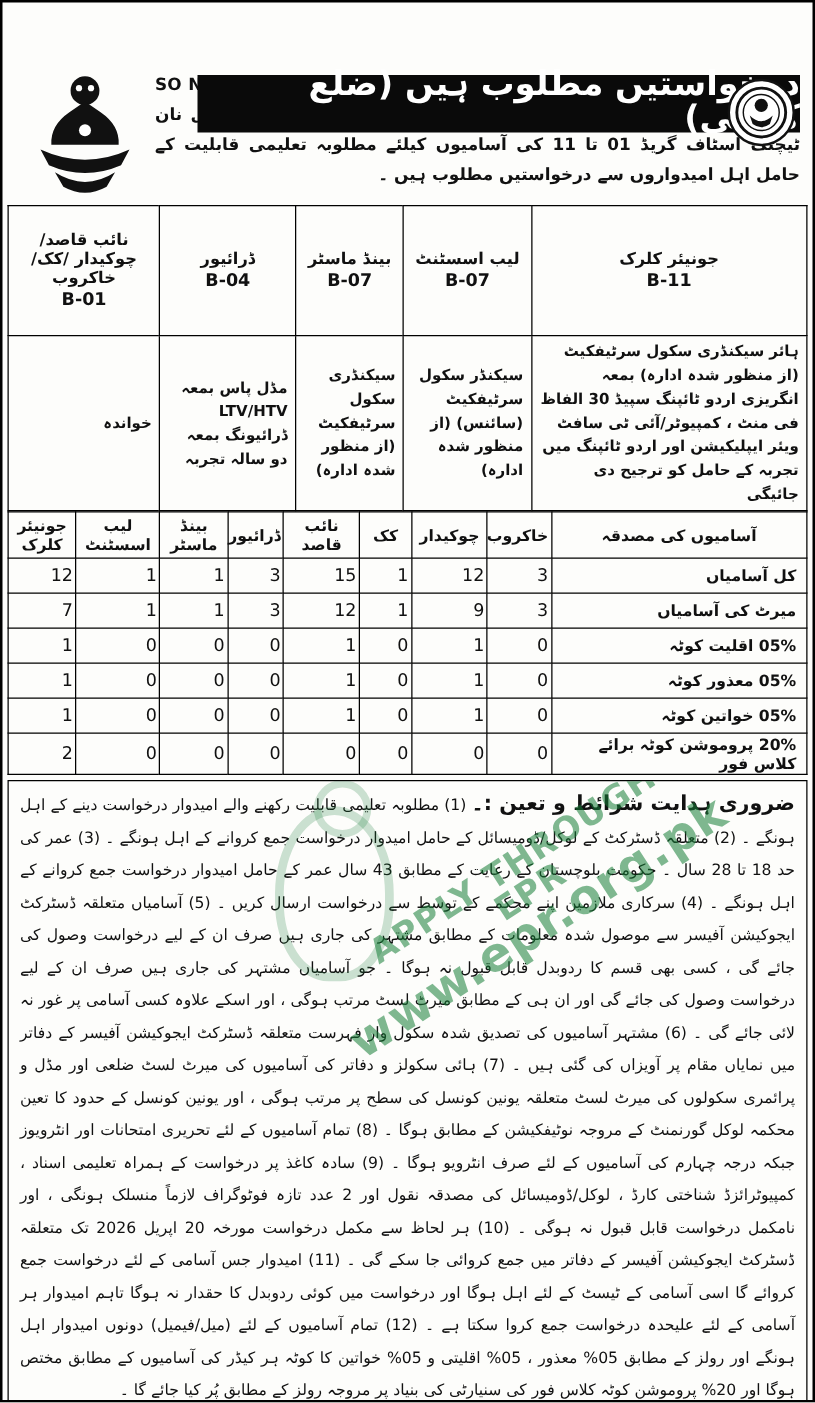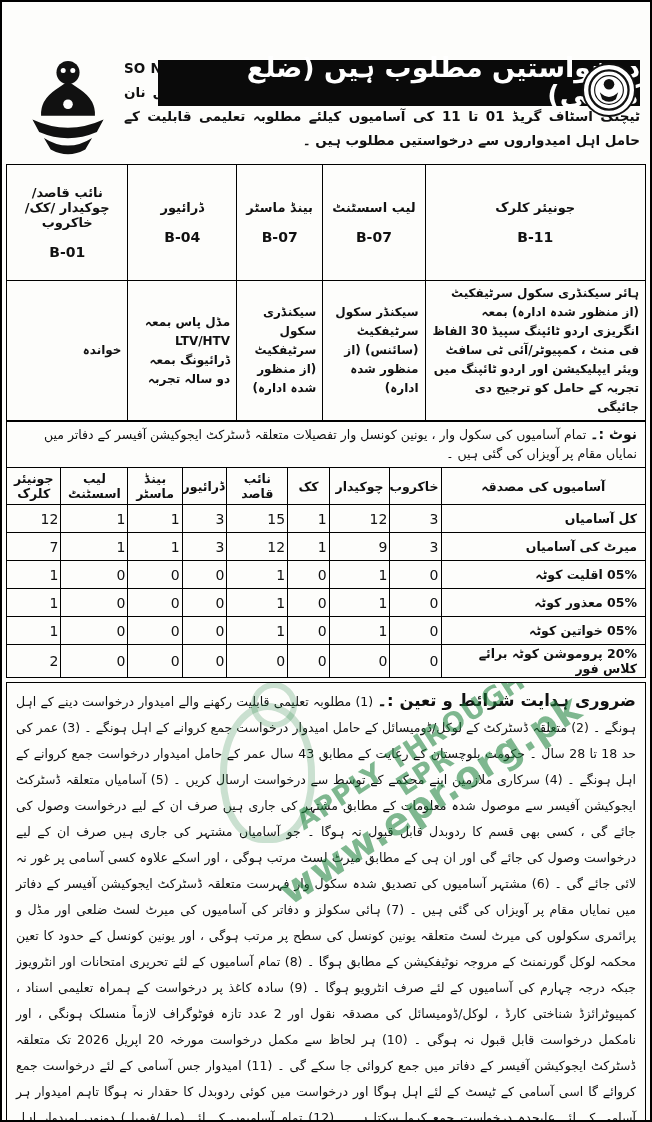--- a/index.html
+++ b/index.html
@@ -16,21 +16,21 @@
   .crest-right{position:absolute;right:14px;top:7px;width:54px;height:54px;border-radius:50%;
                background:#fff;border:2px solid #111;z-index:3;display:flex;align-items:center;justify-content:center;}
   .intro{margin:54px 10px 0 10px;padding-left:112px;font-size:13.5px;font-weight:bold;
          text-align:justify;line-height:24px;}
 
   
   table{border-collapse:collapse;width:calc(100% - 8px);margin:0 4px;table-layout:fixed;}
   th,td{border:1.5px solid #000;}
   .posts{margin-top:4px;}
   .posts th{height:48px;padding:20px 3px;font-size:13px;font-weight:bold;vertical-align:middle;}
-  .posts th .grade{font-size:14px;font-weight:bold;margin-top:14px;}
+  .posts th .grade{font-size:14px;font-weight:bold;margin-top:2px;}
   .posts td{height:82px;padding:3px 6px;font-size:12px;font-weight:bold;text-align:right;vertical-align:middle;line-height:19px;}
   .quota-title{margin:3px 4px 0 4px;border:1.5px solid #000;border-bottom:none;
                text-align:center;font-size:18px;font-weight:bold;padding:3px 0 4px 0;}
   .note{margin:0 4px;border:1.5px solid #000;border-bottom:none;font-size:12.5px;
         padding:3px 8px 4px 8px;line-height:19px;}
   .note b{font-size:14px;}
   .quota th{padding:3px 2px;font-size:12.5px;font-weight:bold;height:26px;}
   .quota td{height:28px;text-align:right;font-size:14px;padding:1px 2px;}
   .quota td.lbl{font-size:12.5px;font-weight:bold;padding:1px 8px;}
 
@@ -114,24 +114,20 @@
         <tr id="posts-body">
           <td>ہائر سیکنڈری سکول سرٹیفکیٹ (از منظور شدہ ادارہ) بمعہ انگریزی اردو ٹائپنگ سپیڈ 30 الفاظ فی منٹ ، کمپیوٹر/آئی ٹی سافٹ ویئر ایپلیکیشن اور اردو ٹائپنگ میں تجربہ کے حامل کو ترجیح دی جائیگی</td>
           <td>سیکنڈر سکول سرٹیفکیٹ (سائنس) (از منظور شدہ ادارہ)</td>
           <td>سیکنڈری سکول سرٹیفکیٹ (از منظور شدہ ادارہ)</td>
           <td>مڈل پاس بمعہ LTV/HTV ڈرائیونگ بمعہ دو سالہ تجربہ</td>
           <td>خواندہ</td>
         </tr>
       </tbody>
   </table>
 
-  <div class="note">
-    <b>نوٹ :۔</b>
-    <span>تمام آسامیوں کی سکول وار ، یونین کونسل وار تفصیلات متعلقہ ڈسٹرکٹ ایجوکیشن آفیسر کے دفاتر میں نمایاں مقام پر آویزاں کی گئی ہیں ۔</span>
-  </div>
   <table class="quota">
     <colgroup>
       <col style="width:32%">
         <col style="width:8%">
         <col style="width:9.5%">
         <col style="width:6.5%">
       <col style="width:9.5%">
         <col style="width:7%">
         <col style="width:8.5%">
         <col style="width:10.5%">

